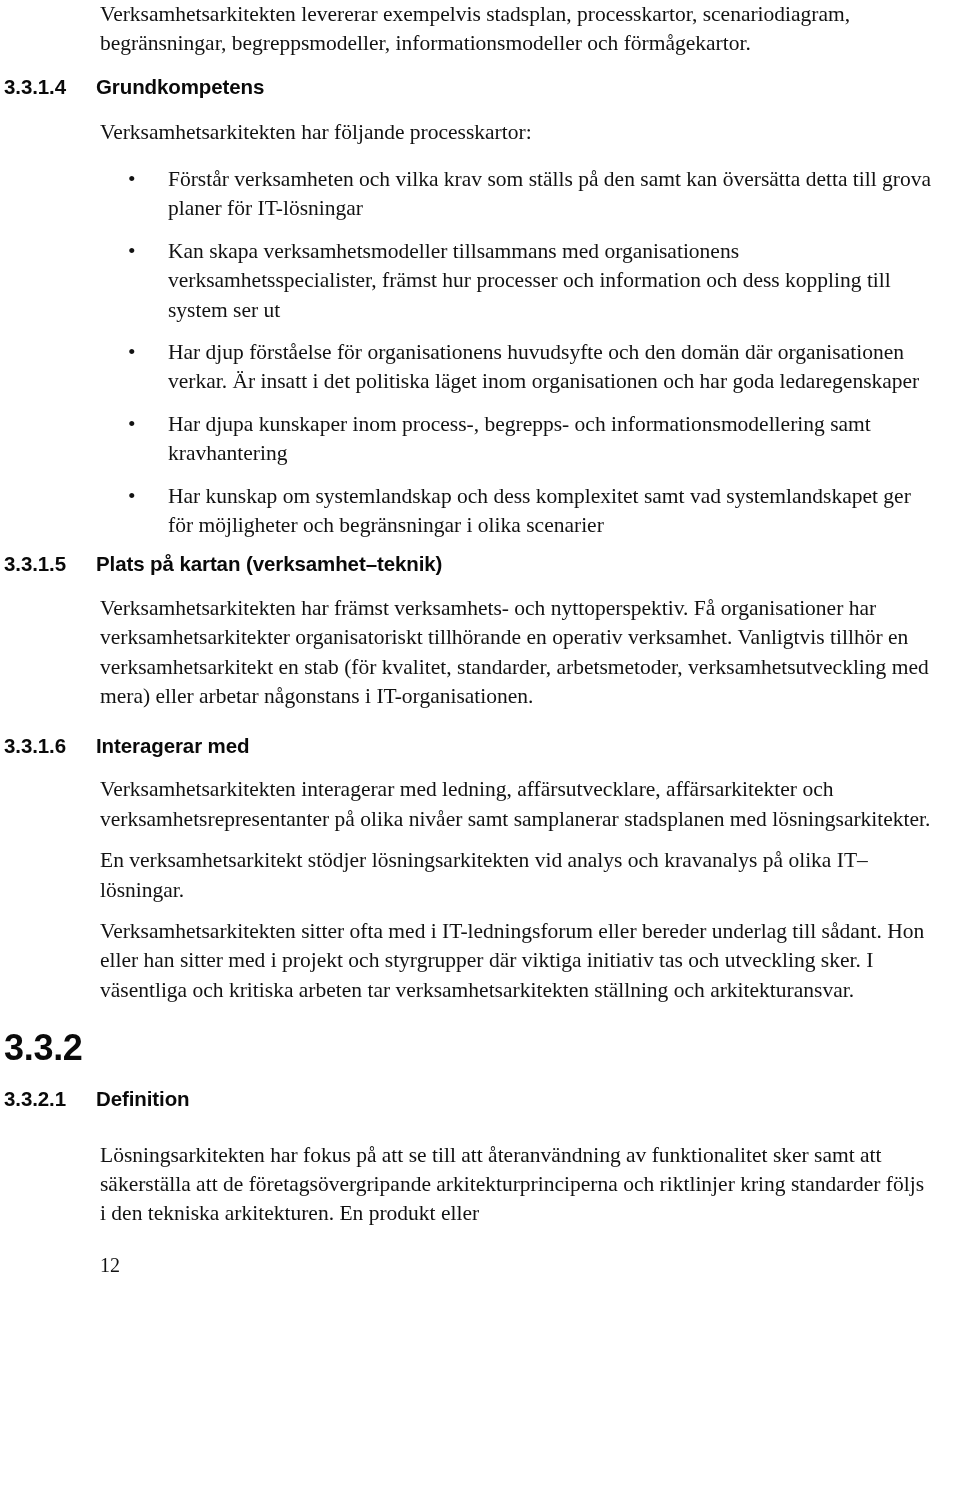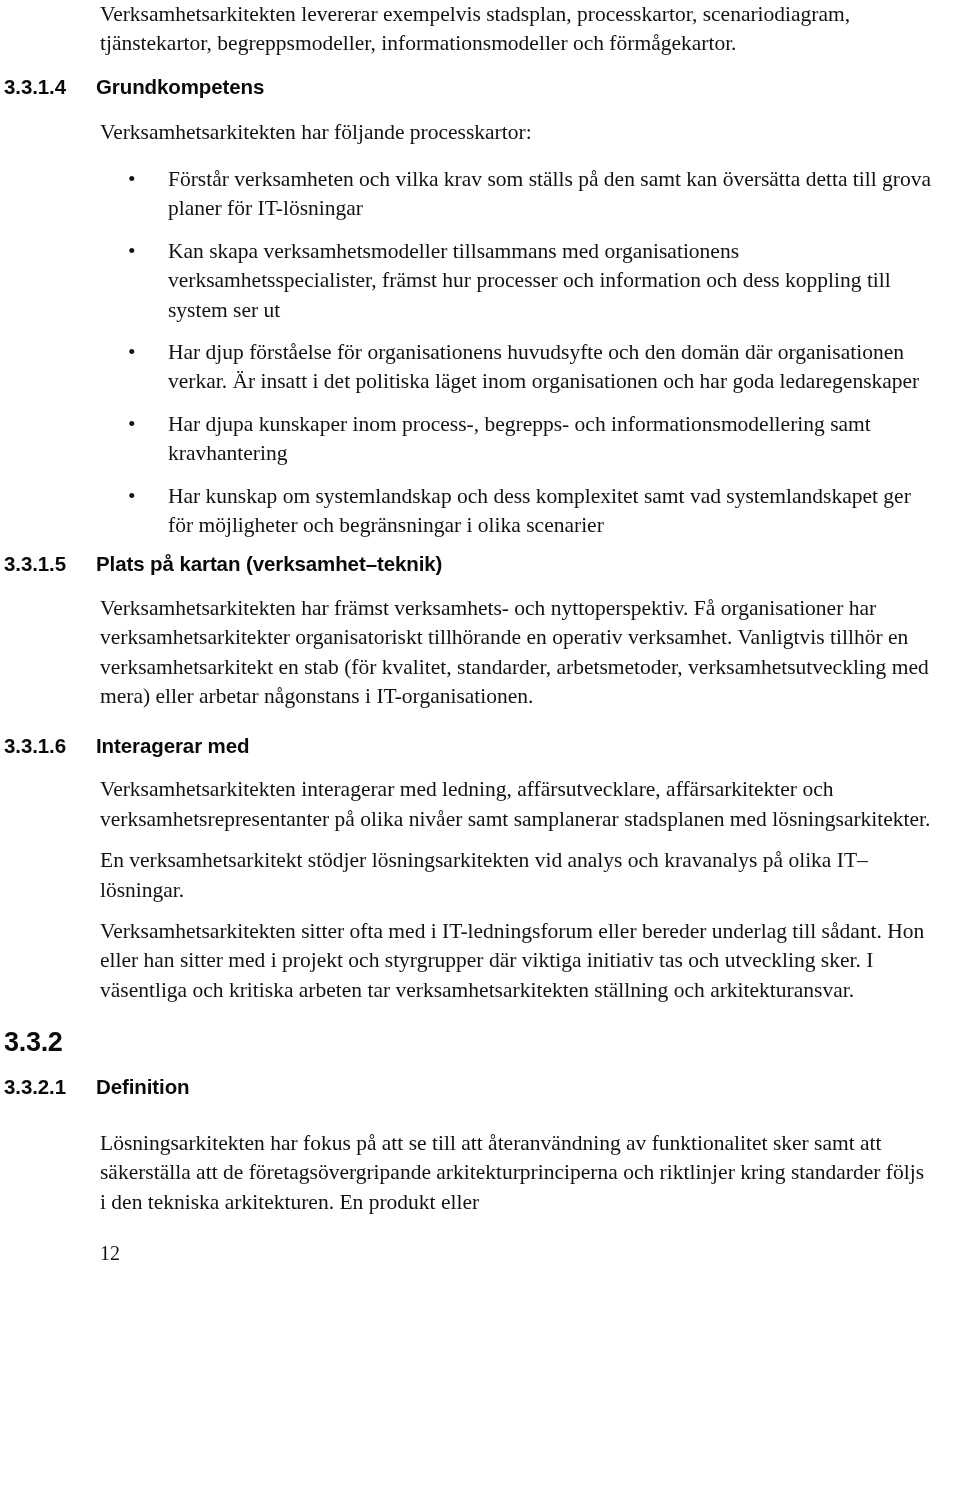--- a/index.html
+++ b/index.html
@@ -44,21 +44,21 @@
     padding-left: 4px;
     box-sizing: border-box;
   }
   .h4 .ttl { flex: 1 1 auto; }
 
   .h2 {
     display: flex;
     align-items: center;
     font-family: "Liberation Sans", "DejaVu Sans", sans-serif;
     font-weight: bold;
-    font-size: 27px;
+    font-size: 36px;
     line-height: 1.3;
     color: #0a0a0a;
     margin: 0;
     padding: 0;
     letter-spacing: -0.3px;
   }
   .h2 .num {
     width: 96px;
     flex: 0 0 96px;
     padding-left: 4px;
@@ -115,21 +115,21 @@
     font-size: 20px;
     line-height: 29.4px;
     color: #121212;
   }
 </style>
 </head>
 <body>
 
 <div class="page">
 
-  <p class="para">Verksamhetsarkitekten levererar exempelvis stadsplan, processkartor, scenariodiagram, tjänstekartor, begreppsmodeller, informationsmodeller och förmågekartor.</p>
+  <p class="para">Verksamhetsarkitekten levererar exempelvis stadsplan, processkartor, scenariodiagram, begränsningar, begreppsmodeller, informationsmodeller och förmågekartor.</p>
 
   <div class="sp-14"></div>
 
   <div class="h4">
     <span class="num">3.3.1.4</span>
     <span class="ttl">Grundkompetens</span>
   </div>
 
   <div class="sp-18"></div>
 

